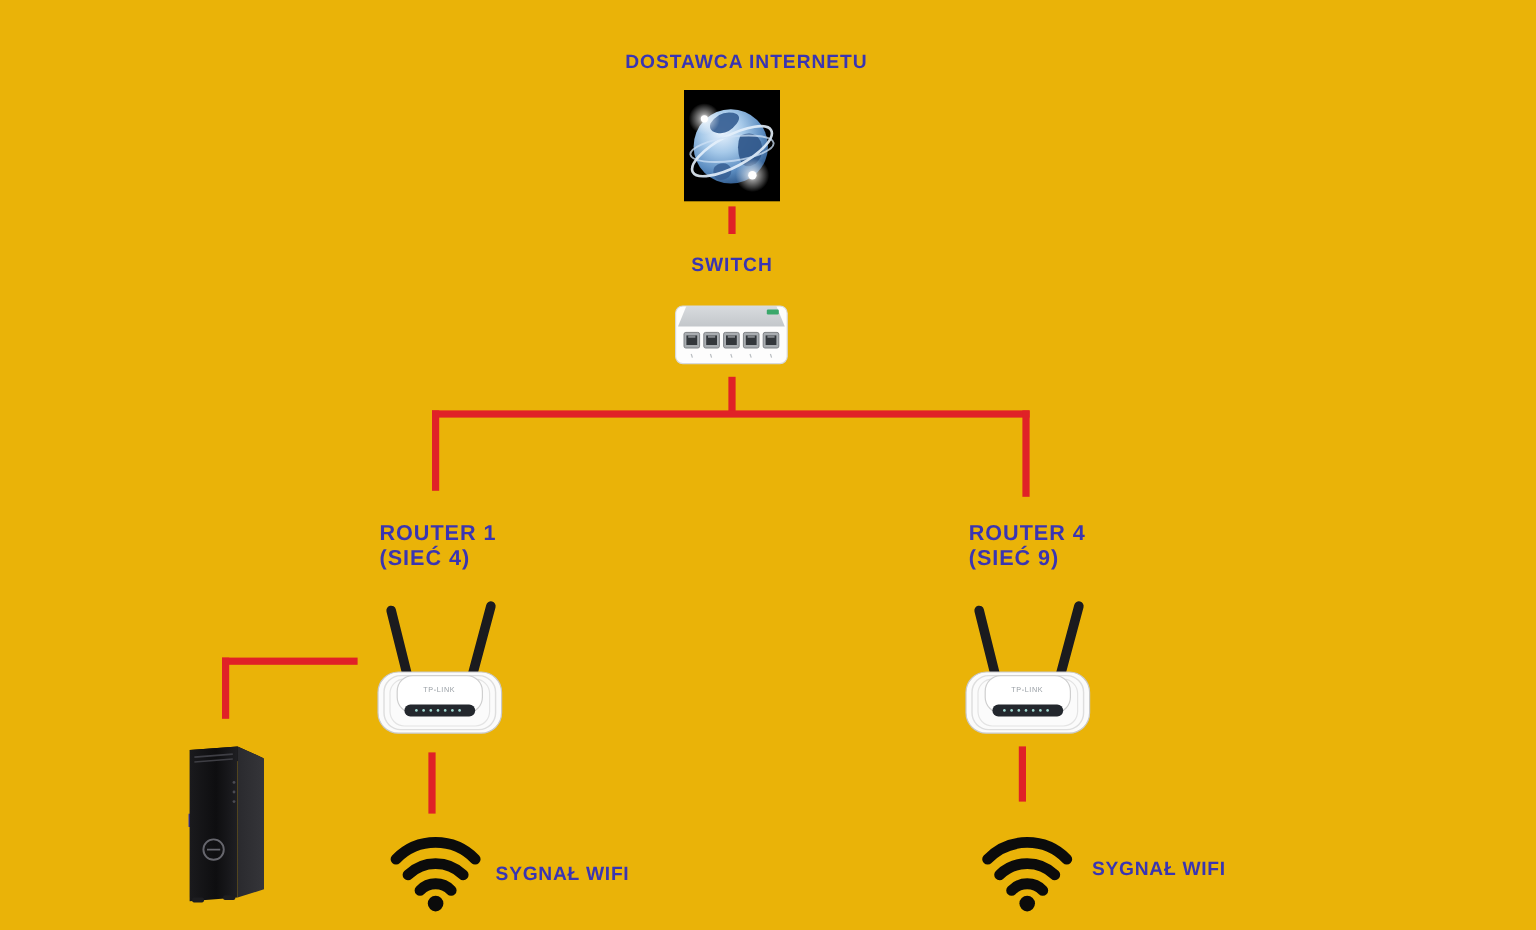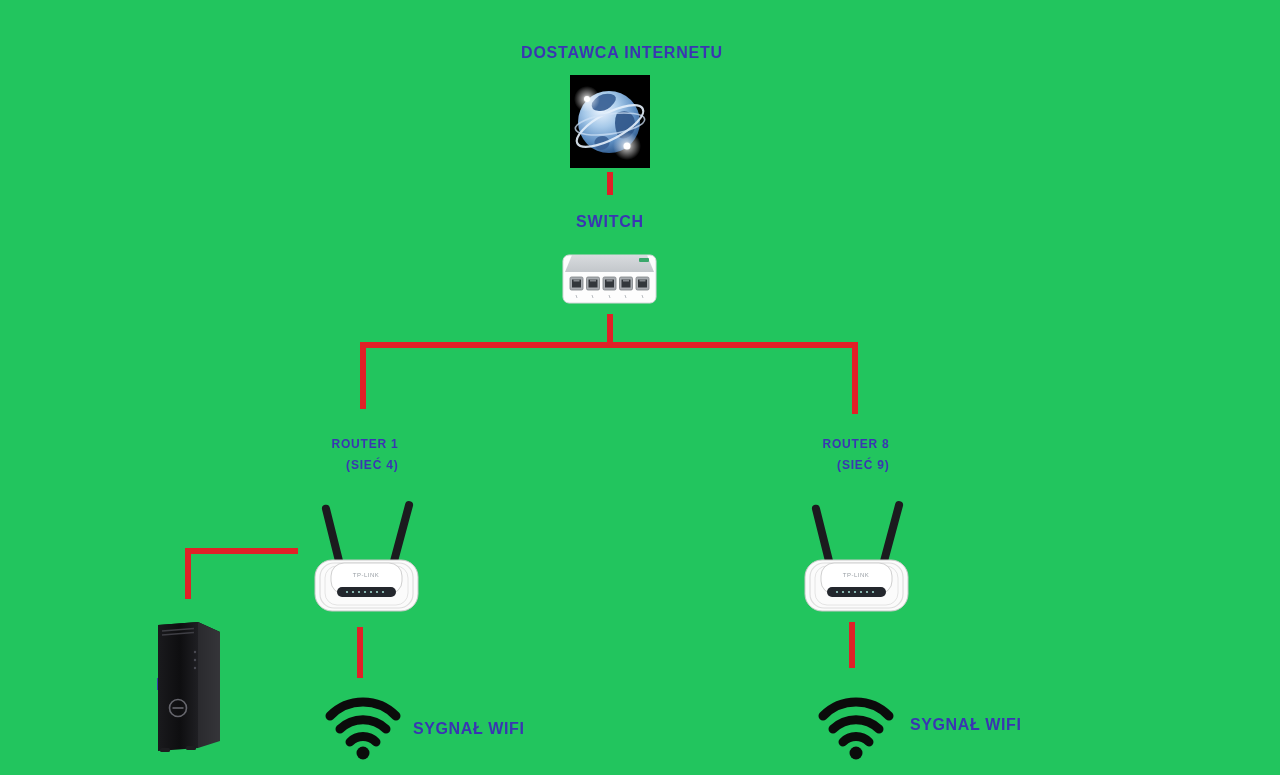--- a/index.html
+++ b/index.html
@@ -1,27 +1,27 @@
 <!DOCTYPE html>
 <html><head>
 <meta charset="utf-8">
 <style>
   html,body{margin:0;padding:0;background:#ffffff;}
   #canvas{
-    position:relative;width:1280px;height:775px;background:#22c55e;overflow:hidden;
+    position:relative;width:1280px;height:775px;background:#eab308;overflow:hidden;
     font-family:"Liberation Sans", sans-serif;
   }
   .lbl{
     position:absolute;color:#3A35B2;font-weight:bold;font-size:16px;
     letter-spacing:0.8px;white-space:nowrap;
   }
   .lbl.center{transform:translateX(-50%);}
   .lbl-block{
-    position:absolute;color:#3A35B2;font-weight:bold;font-size:12px;
-    letter-spacing:0.8px;text-align:right;line-height:21px;transform:translateX(-50%);
+    position:absolute;color:#3A35B2;font-weight:bold;font-size:18px;
+    letter-spacing:0.8px;text-align:left;line-height:21px;transform:translateX(-50%);
     white-space:nowrap;
   }
   .conn{position:absolute;background:#E02127;}
   .node-img{position:absolute;}
   svg{display:block;}
 </style>
 </head>
 <body>
 
 <div id="canvas">
@@ -123,21 +123,21 @@
   <div class="conn" style="left:360px;top:342px;width:498px;height:6px;"></div>
   <div class="conn" style="left:360px;top:342px;width:6px;height:67px;"></div>
   <div class="conn" style="left:852px;top:342px;width:6px;height:72px;"></div>
 
   <div class="lbl-block" style="left:365px;top:434px;">
     <div>ROUTER 1</div>
     <div>(SIEĆ 4)</div>
   </div>
 
   <div class="lbl-block" style="left:856px;top:434px;">
-    <div>ROUTER 8</div>
+    <div>ROUTER 4</div>
     <div>(SIEĆ 9)</div>
   </div>
 
   <div class="node-img" style="left:307px;top:497px;">
     <svg width="116" height="120" viewBox="0 0 116 120">
       <rect x="-4" y="-62" width="8" height="64" rx="4" fill="#1b1b1e" transform="translate(33,68) rotate(-14)"></rect>
       <rect x="-4" y="-66" width="8" height="68" rx="4" fill="#1b1b1e" transform="translate(86,68) rotate(15)"></rect>
       <rect x="8" y="63" width="103" height="51" rx="17" fill="#fbfbfb" stroke="#c9c9c9" stroke-width="1"></rect>
       <rect x="13" y="66" width="93" height="45" rx="14" fill="none" stroke="#dedede" stroke-width="1.2"></rect>
       <rect x="18" y="69" width="83" height="39" rx="12" fill="none" stroke="#e4e4e4" stroke-width="1"></rect>

